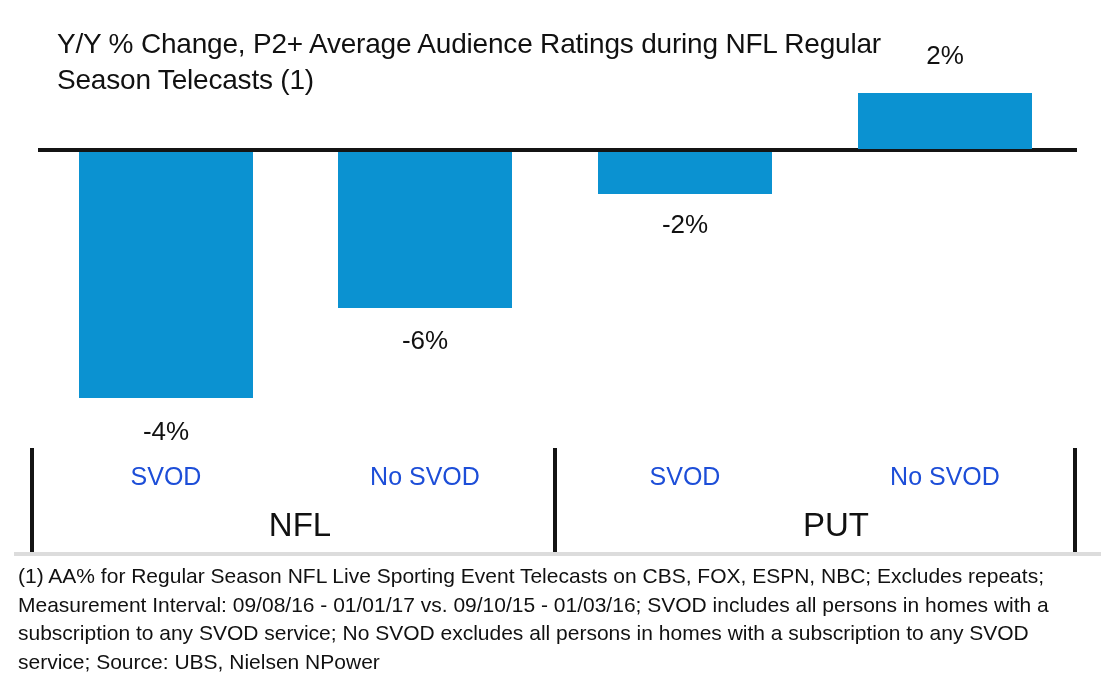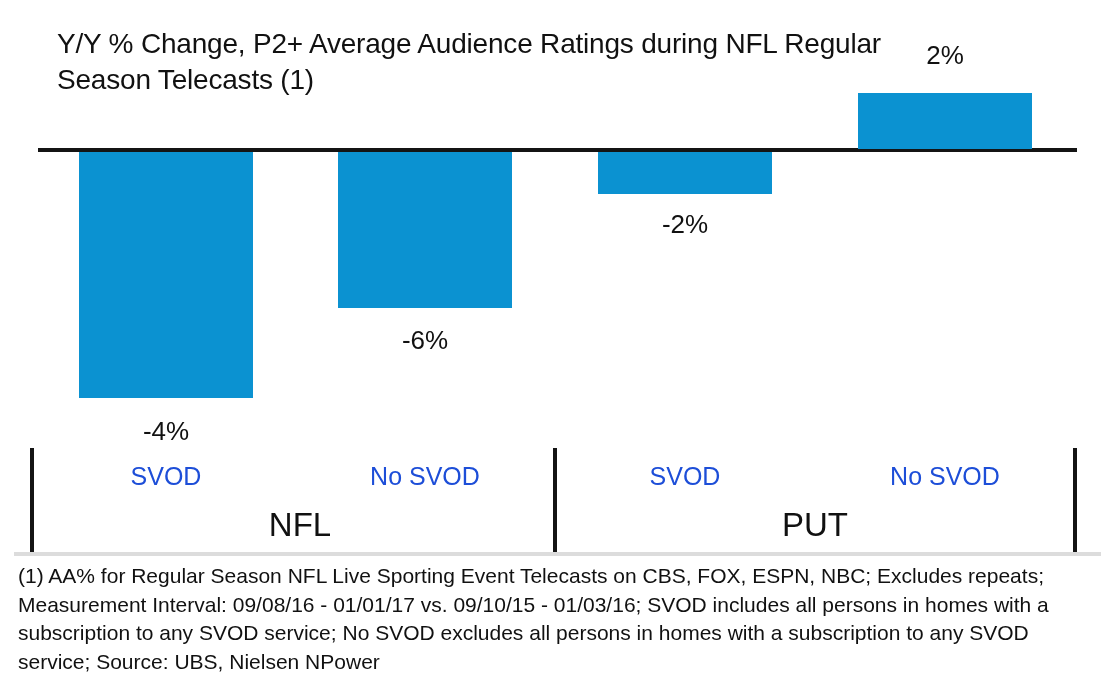--- a/index.html
+++ b/index.html
@@ -123,21 +123,21 @@
     <div class="cat-divider" style="left:30px;"></div>
     <div class="cat-divider" style="left:553px;"></div>
     <div class="cat-divider" style="left:1073px;"></div>
 
     <div class="cat-label" style="left:79px; width:174px;">SVOD</div>
     <div class="cat-label" style="left:338px; width:174px;">No SVOD</div>
     <div class="cat-label" style="left:598px; width:174px;">SVOD</div>
     <div class="cat-label" style="left:858px; width:174px;">No SVOD</div>
 
     <div class="group-label" style="left:213px; width:174px;">NFL</div>
-    <div class="group-label" style="left:728px; width:174px;">PUT</div>
+    <div class="group-label" style="left:749px; width:174px;">PUT</div>
 
   </div>
 
   <div class="footnote-rule"></div>
 
   <div class="footnote">(1) AA% for Regular Season NFL Live Sporting Event Telecasts on CBS, FOX, ESPN, NBC; Excludes repeats; Measurement Interval: 09/08/16 - 01/01/17 vs. 09/10/15 - 01/03/16; SVOD includes all persons in homes with a subscription to any SVOD service; No SVOD excludes all persons in homes with a subscription to any SVOD service; Source: UBS, Nielsen NPower</div>
 
 </div>
 
 </body></html>

